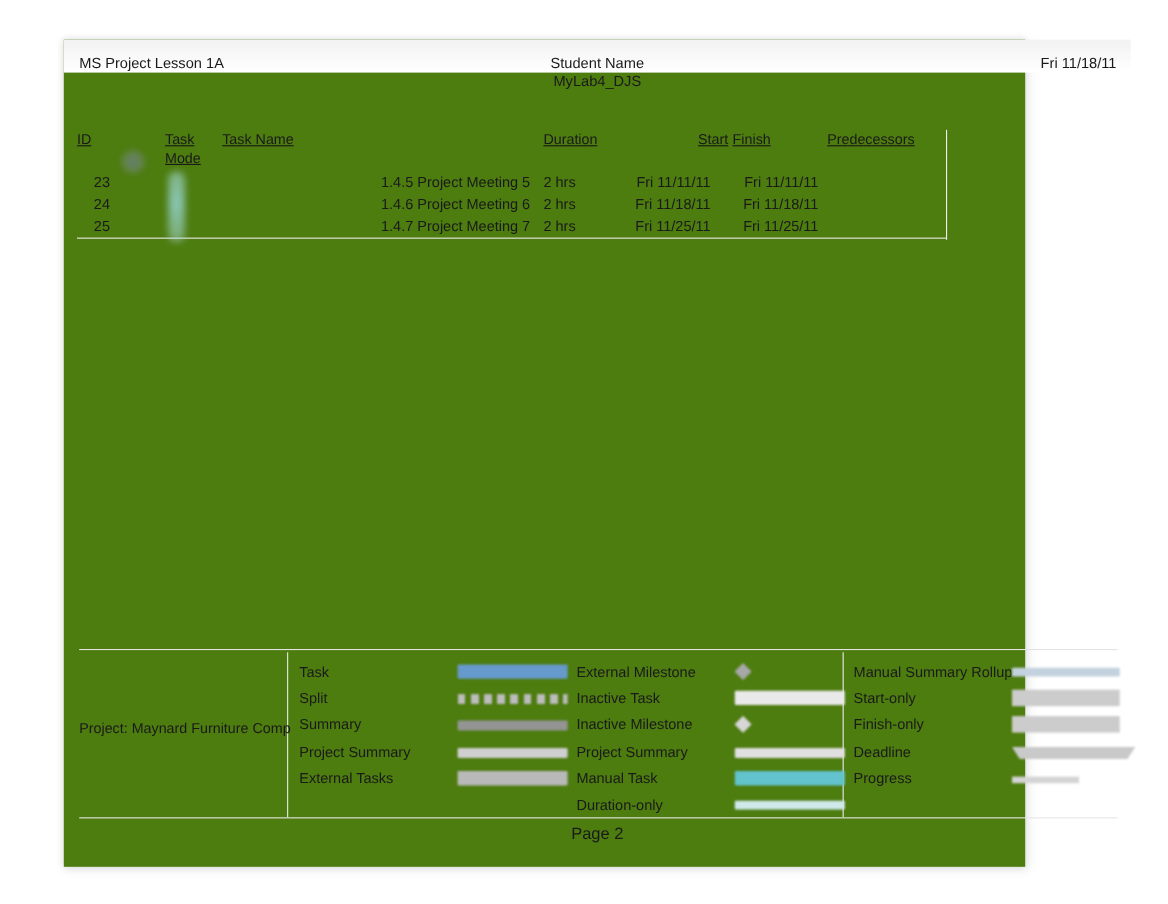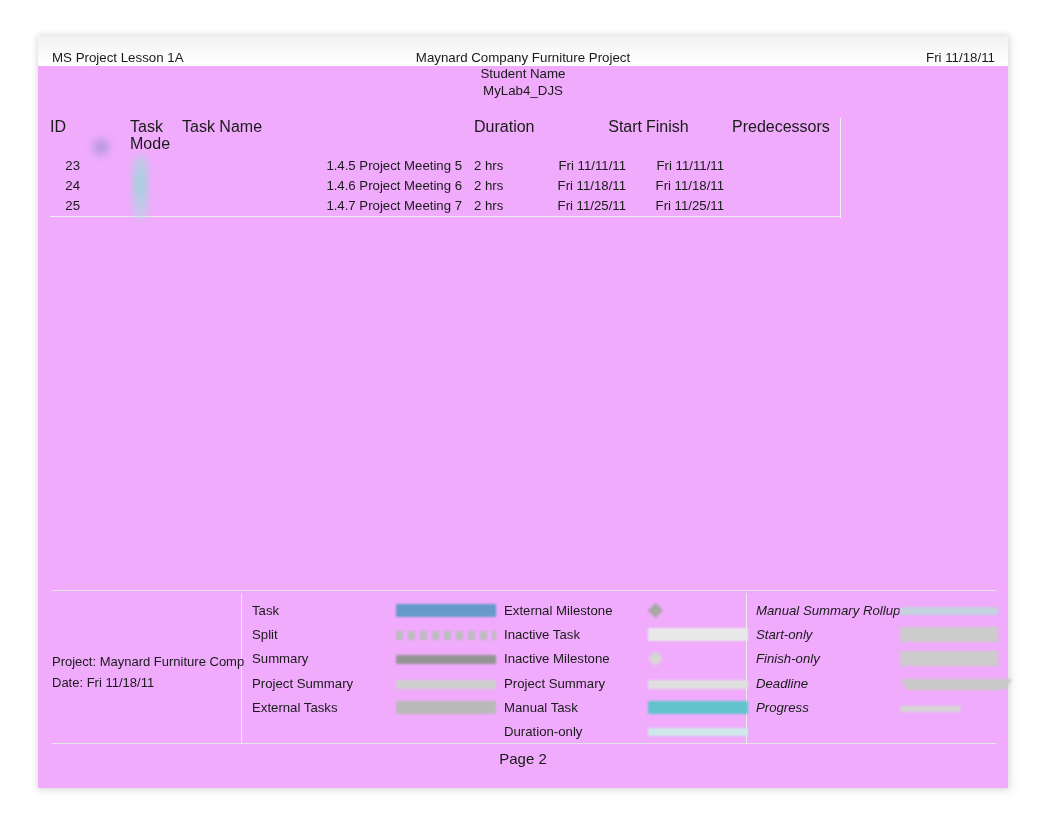--- a/index.html
+++ b/index.html
@@ -12,25 +12,25 @@
     height: 822px;
     font-family: "Liberation Sans", sans-serif;
     color: #1a1a1a;
     overflow: hidden;
     position: relative;
   }
 
   
   #page-sheet {
     position: absolute;
-    left: 38px;
+    left: 58px;
     top: 36px;
-    width: 970px;
+    width: 874px;
     height: 752px;
-    background: #f0abfc;
+    background: #4d7c0f;
     box-shadow: 0 0 6px 1px rgba(0,0,0,0.10),
                 2px 2px 10px 2px rgba(0,0,0,0.06);
   }
   
   #sheet-wash {
     position: absolute;
     left: 0; top: 0;
     width: 970px; height: 30px;
     background: linear-gradient(180deg, #f2f2f2 0%, #fafafa 60%, #ffffff 100%);
     pointer-events: none;
@@ -71,24 +71,25 @@
     top: 82px;
     width: 805px;
   }
   .tt-headrow {
     position: relative;
     height: 38px;
   }
   .tt-head-cell {
     position: absolute;
     top: 0;
-    font-size: 16px;
+    font-size: 13px;
     line-height: 17px;
     color: #1a1a1a;
     white-space: pre-line;
+    text-decoration: underline;
   }
   .tt-row {
     position: relative;
     height: 20px;
   }
   .tt-cell {
     position: absolute;
     top: 0;
     font-size: 13.2px;
     line-height: 20px;
@@ -182,21 +183,21 @@
     line-height: 20.5px;
     white-space: nowrap;
   }
 
   .legend-col {
     position: absolute;
     top: 8px;
   }
   #legend-col-a { left: 214px; width: 252px; }
   #legend-col-b { left: 466px; width: 252px; }
-  #legend-col-c { left: 718px; width: 252px; font-style: italic; }
+  #legend-col-c { left: 718px; width: 252px; }
 
   .legend-item {
     position: relative;
     height: 24.2px;
   }
   .legend-label {
     position: absolute;
     left: 0;
     top: 0;
     font-size: 13.2px;
@@ -286,21 +287,20 @@
 </head>
 <body>
 
 <div id="page-sheet">
 
   <div id="sheet-wash"></div>
 
   <div id="doc-header">
     <div class="hdr-left">MS Project Lesson 1A</div>
     <div class="hdr-center">
-      <div>Maynard Company Furniture Project</div>
       <div>Student Name</div>
       <div>MyLab4_DJS</div>
     </div>
     <div class="hdr-right">Fri 11/18/11</div>
   </div>
 
   <div id="task-table">
 
     <div class="tt-headrow">
       <div class="tt-head-cell col-id head">ID</div>
@@ -349,21 +349,20 @@
 
   <div id="legend-sep"></div>
 
   <div id="legend">
 
     <div class="legend-vline" id="legend-vline-1"></div>
     <div class="legend-vline" id="legend-vline-2"></div>
 
     <div class="legend-info">
       <div>Project: Maynard Furniture Comp</div>
-      <div>Date: Fri 11/18/11</div>
     </div>
 
     <div class="legend-col" id="legend-col-a">
       <div class="legend-item">
         <span class="legend-label">Task</span>
         <span class="legend-swatch sw-bar" style="background: rgb(102, 153, 204);"></span>
       </div>
       <div class="legend-item">
         <span class="legend-label">Split</span>
         <span class="legend-swatch sw-split" style="background: repeating-linear-gradient(90deg, rgb(188, 188, 188) 0px, rgb(188, 188, 188) 7px, rgba(255, 255, 255, 0) 7px, rgba(255, 255, 255, 0) 12px);"></span>

